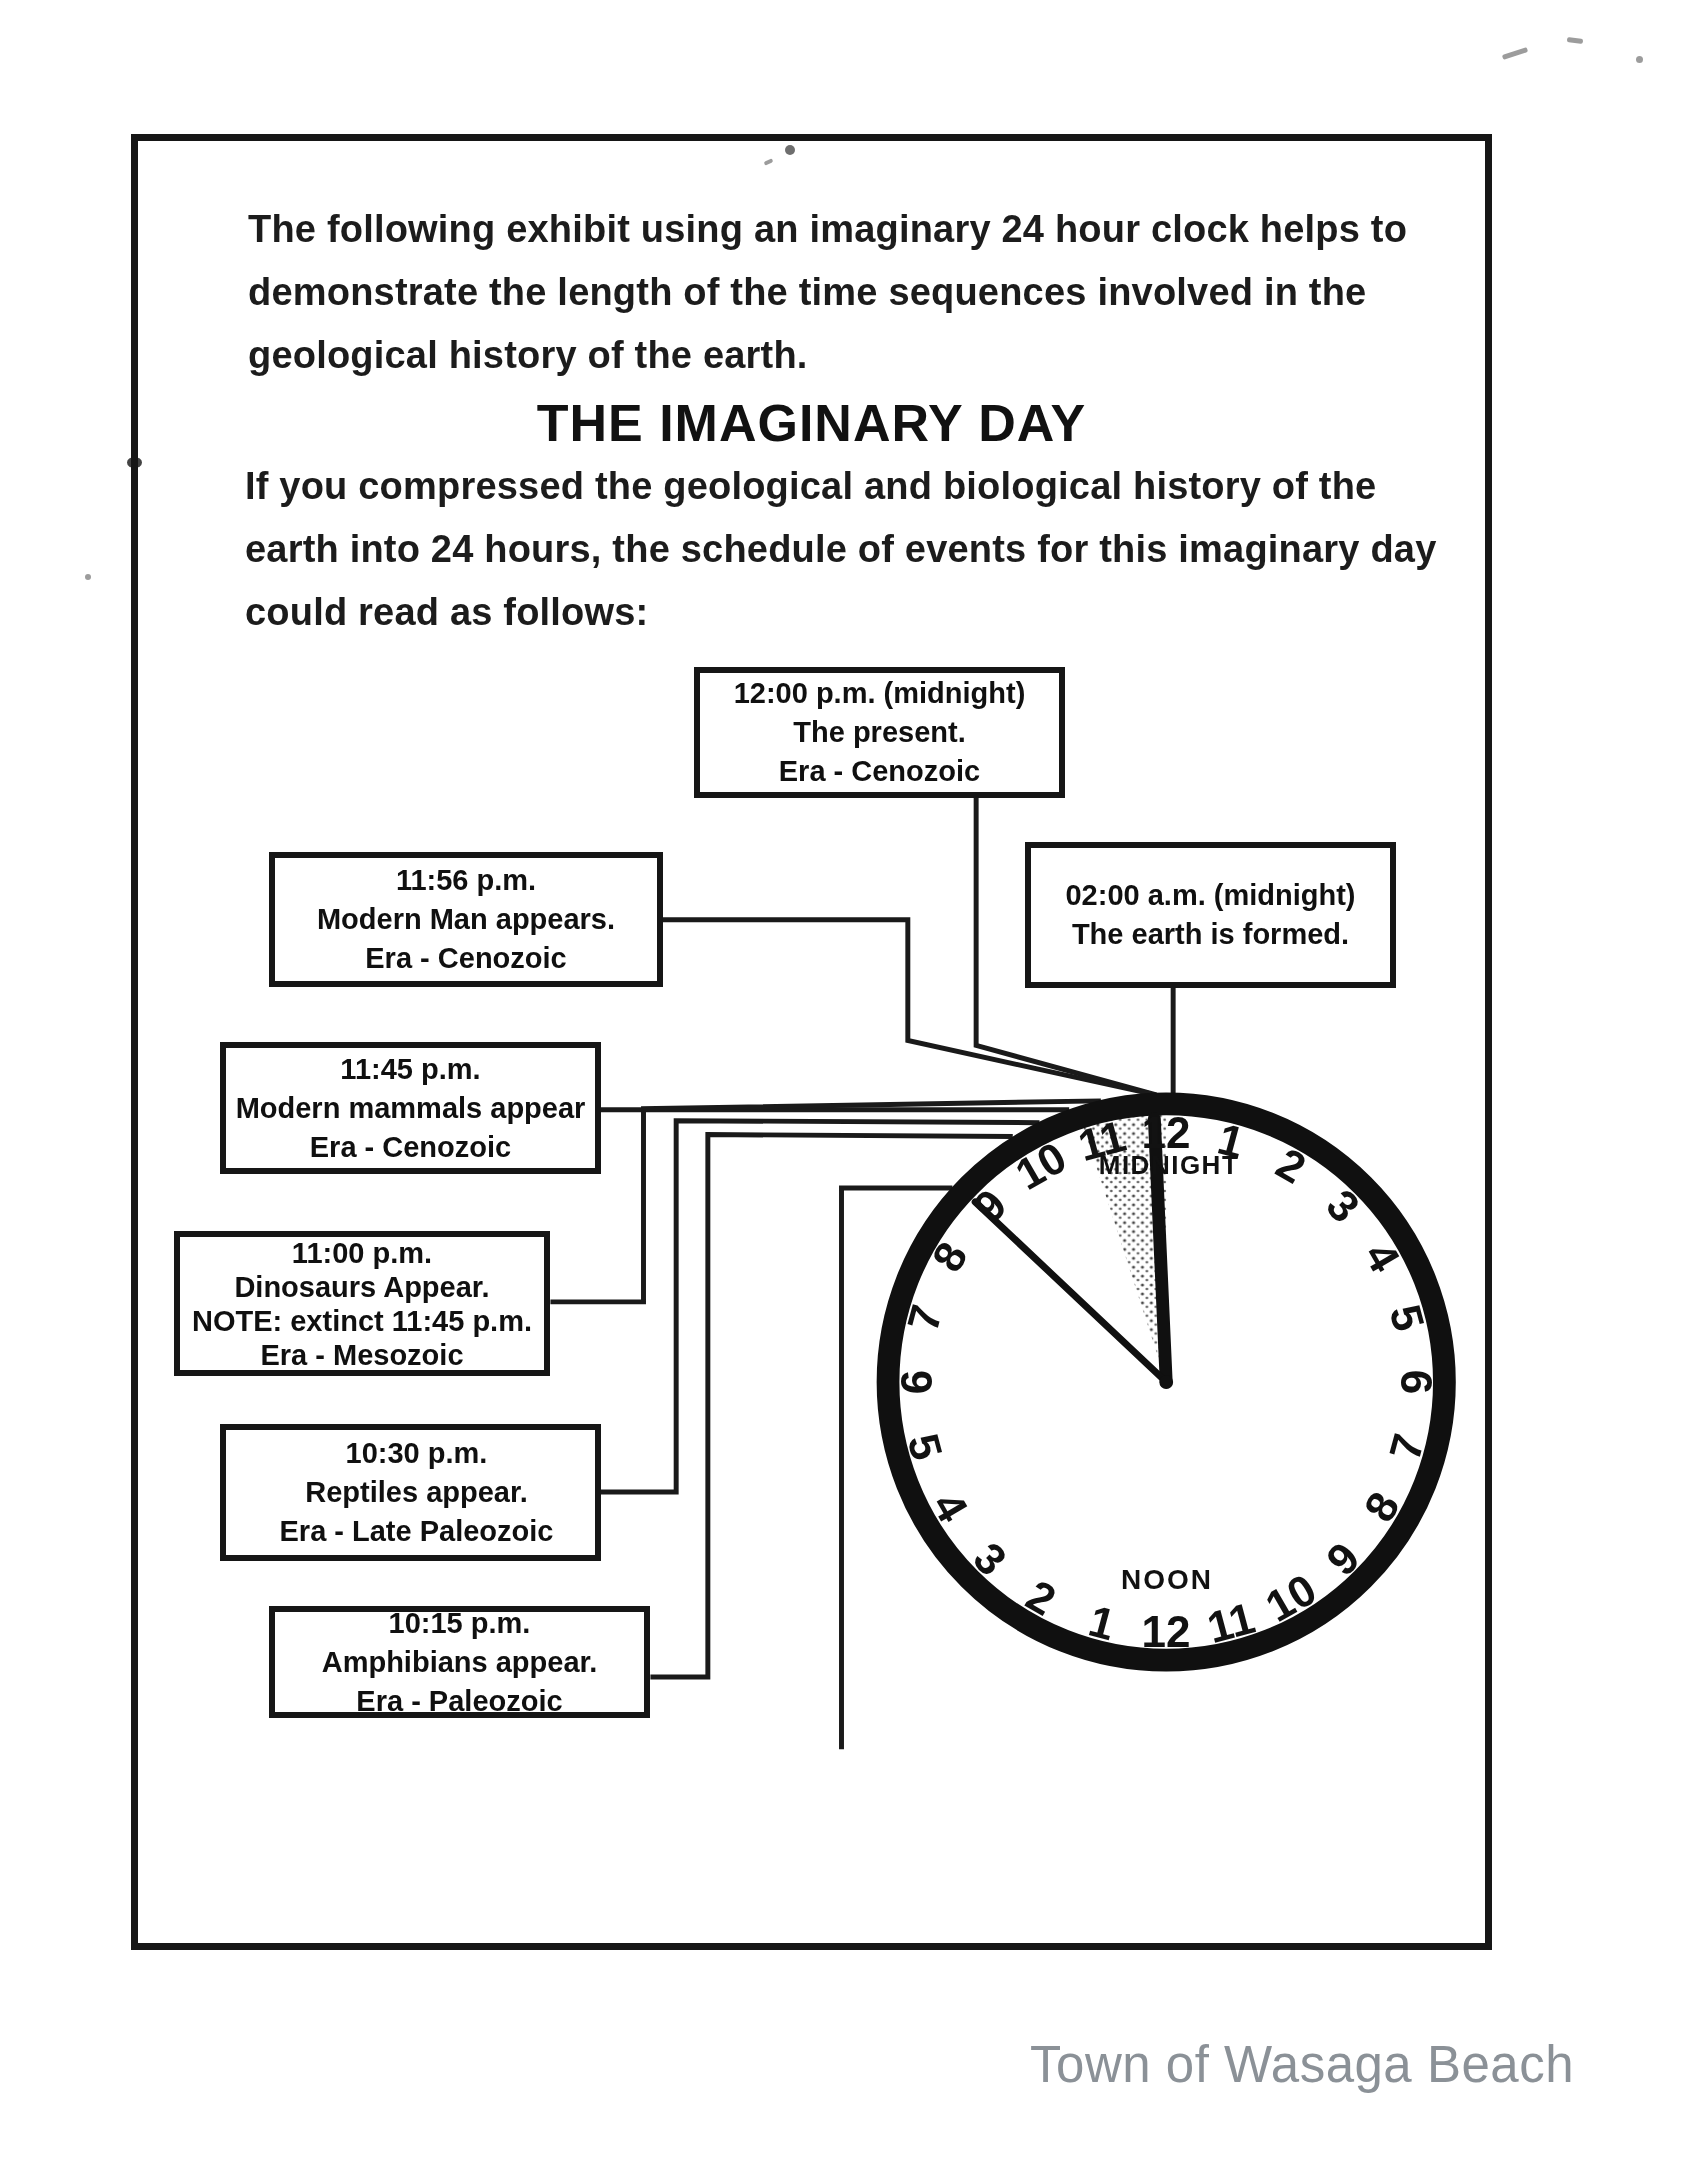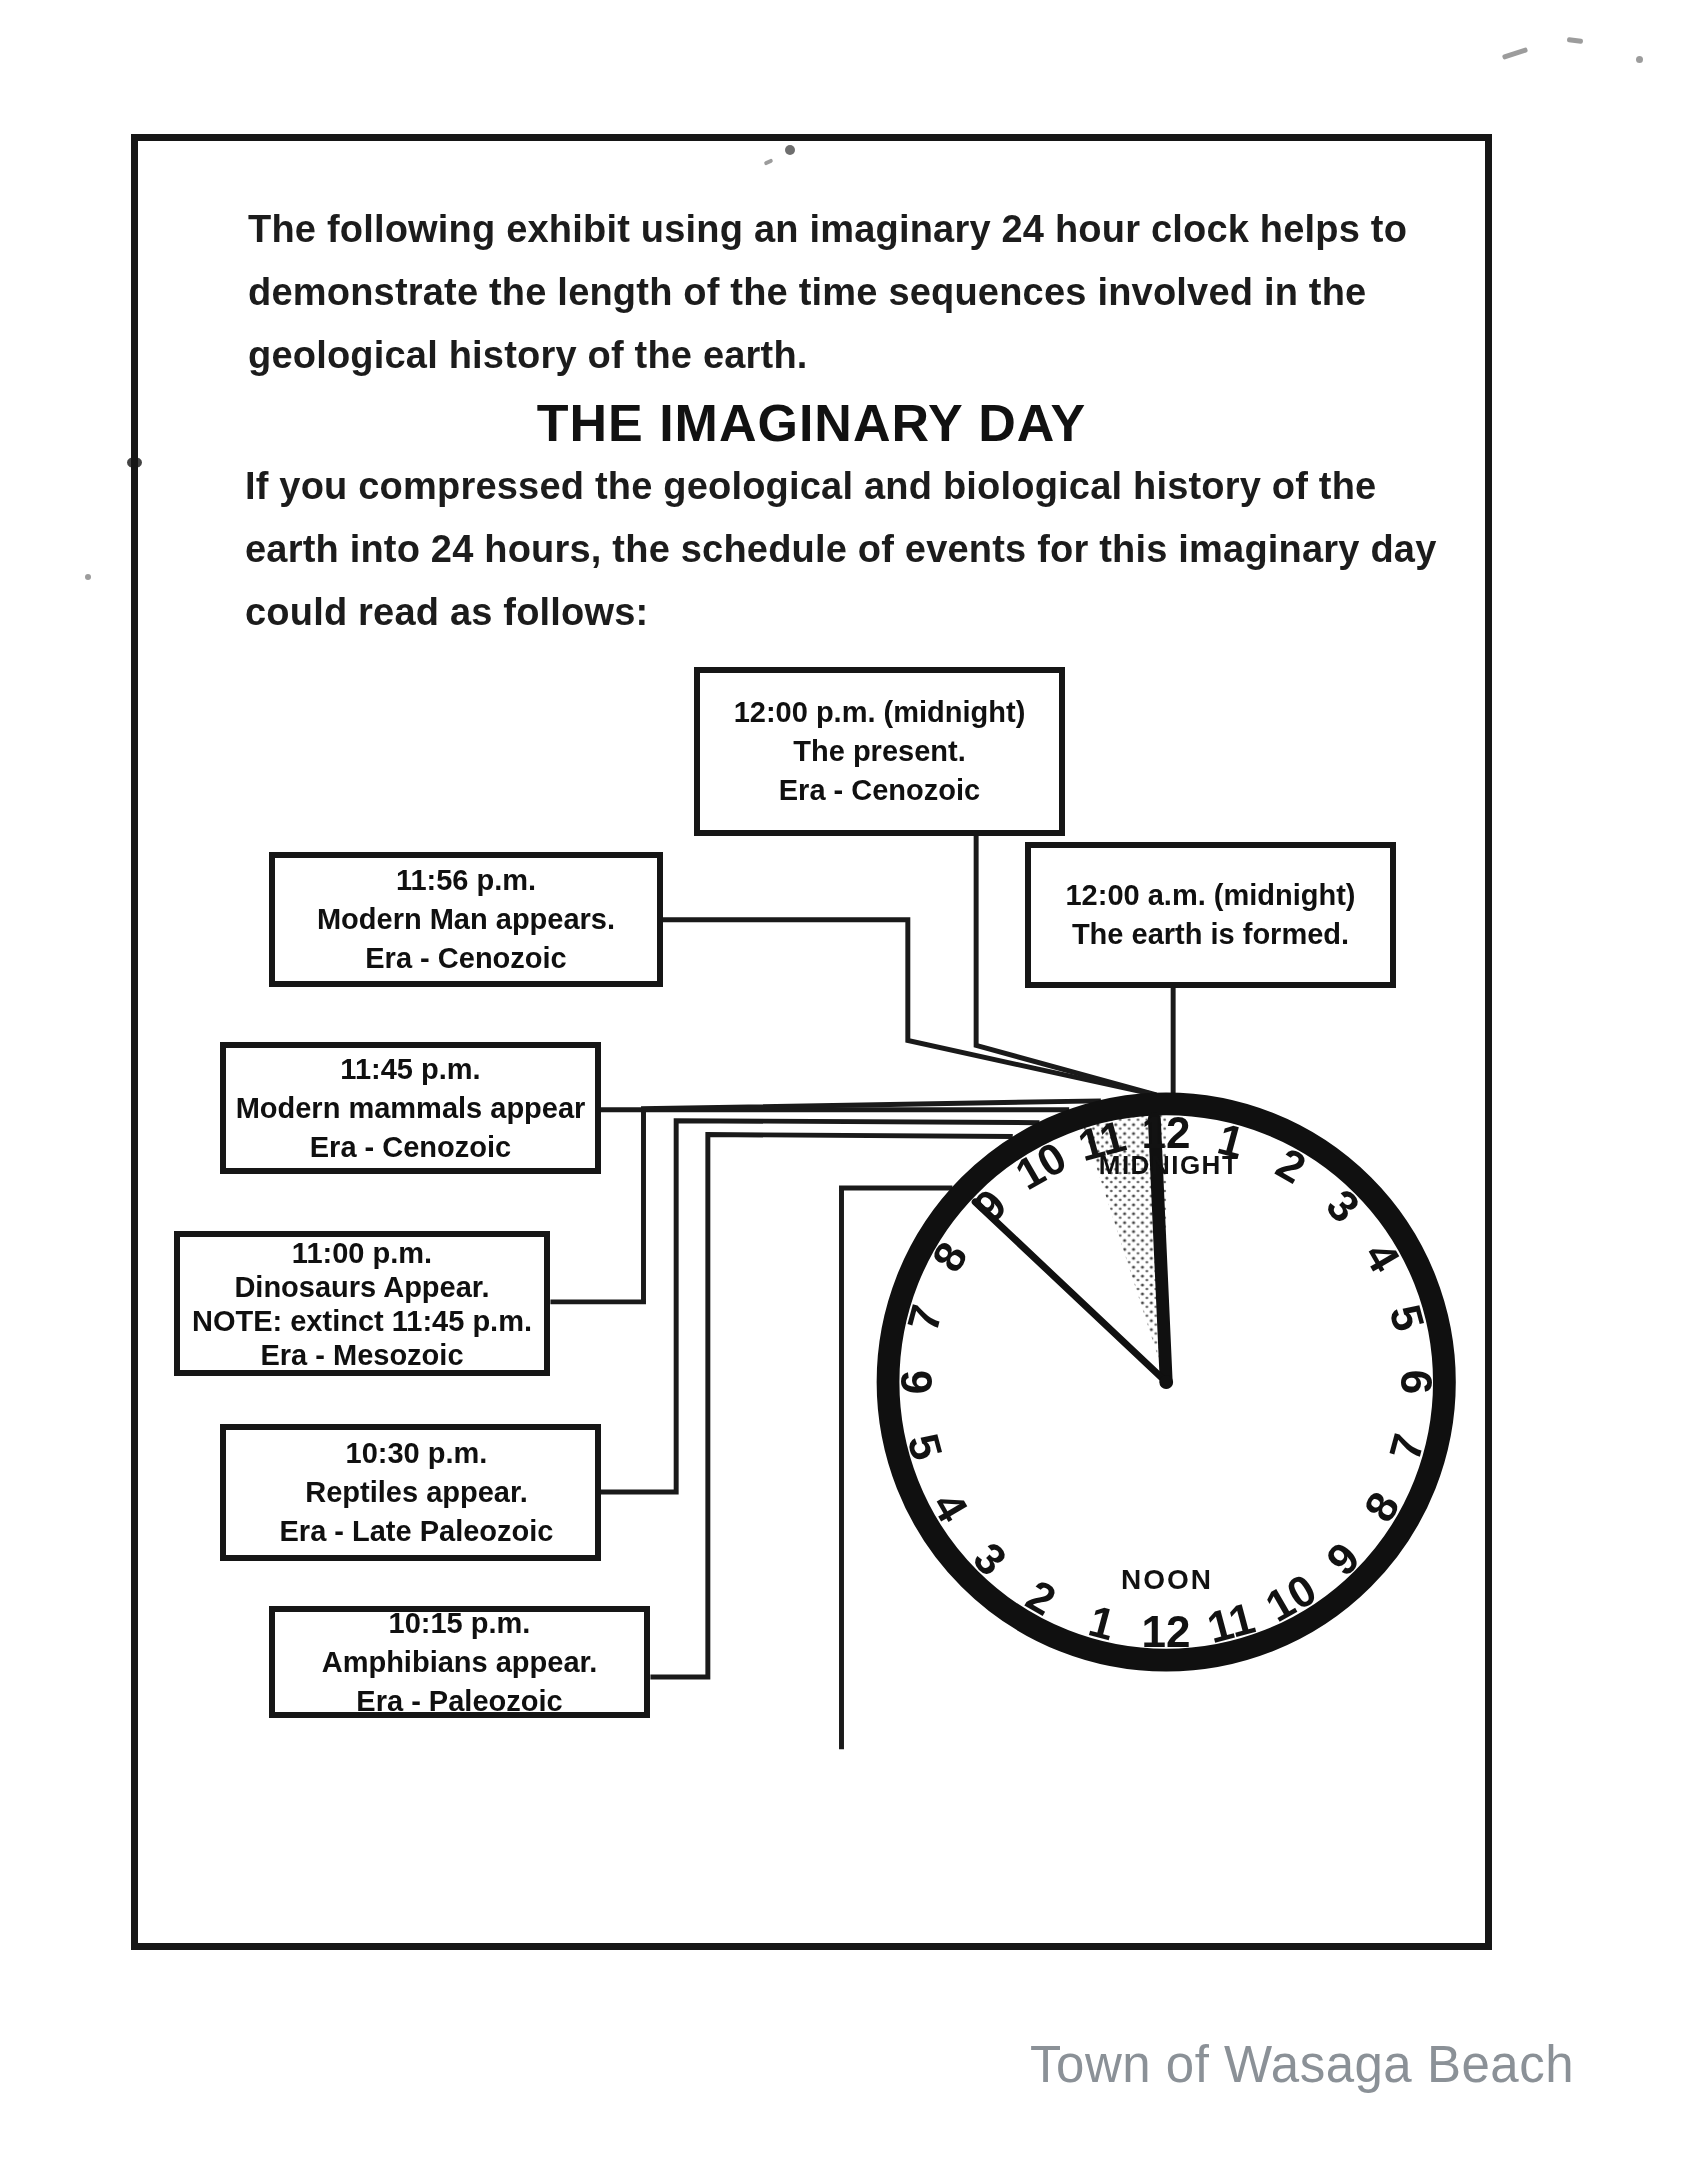--- a/index.html
+++ b/index.html
@@ -93,24 +93,24 @@
   <div class="frame"></div>
 
   <p class="intro">The following exhibit using an imaginary 24 hour clock helps to
 demonstrate the length of the time sequences involved in the
 geological history of the earth.</p>
   <h1 class="title">THE IMAGINARY DAY</h1>
   <p class="subtitle">If you compressed the geological and biological history of the
 earth into 24 hours, the schedule of events for this imaginary day
 could read as follows:</p>
 
-  <div class="event-box" style="left:694px;top:667px;width:371px;height:169px;">12:00 p.m. (midnight)
+  <div class="event-box" style="left:694px;top:667px;width:371px;height:131px;">12:00 p.m. (midnight)
 The present.
 Era - Cenozoic</div>
-  <div class="event-box" style="left:1025px;top:842px;width:371px;height:146px;">12:00 a.m. (midnight)
+  <div class="event-box" style="left:1025px;top:842px;width:371px;height:146px;">02:00 a.m. (midnight)
 The earth is formed.</div>
   <div class="event-box" style="left:269px;top:852px;width:394px;height:135px;">11:56 p.m.
 Modern Man appears.
 Era - Cenozoic</div>
   <div class="event-box" style="left:220px;top:1042px;width:381px;height:132px;">11:45 p.m.
 Modern  mammals  appear
 Era - Cenozoic</div>
   <div class="event-box tight" style="left:174px;top:1231px;width:376px;height:145px;">11:00 p.m.
 Dinosaurs Appear.
 NOTE: extinct 11:45 p.m.

